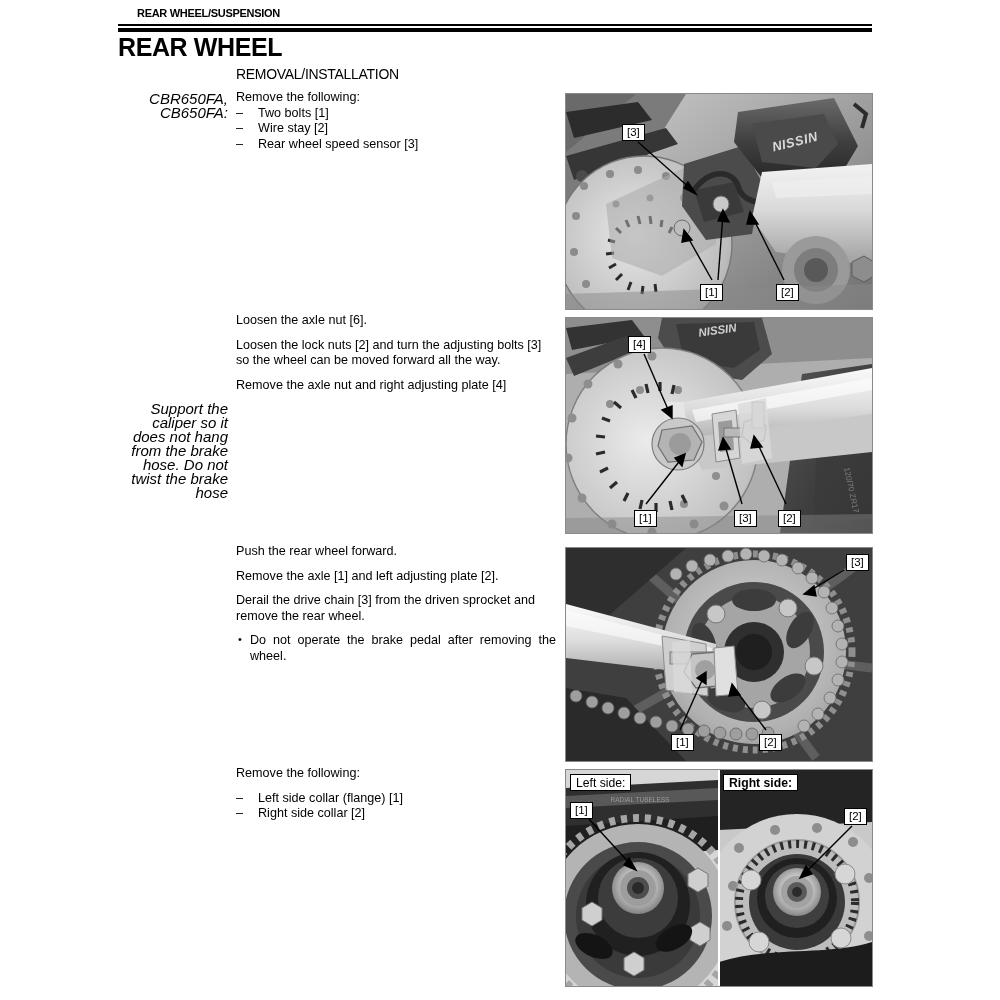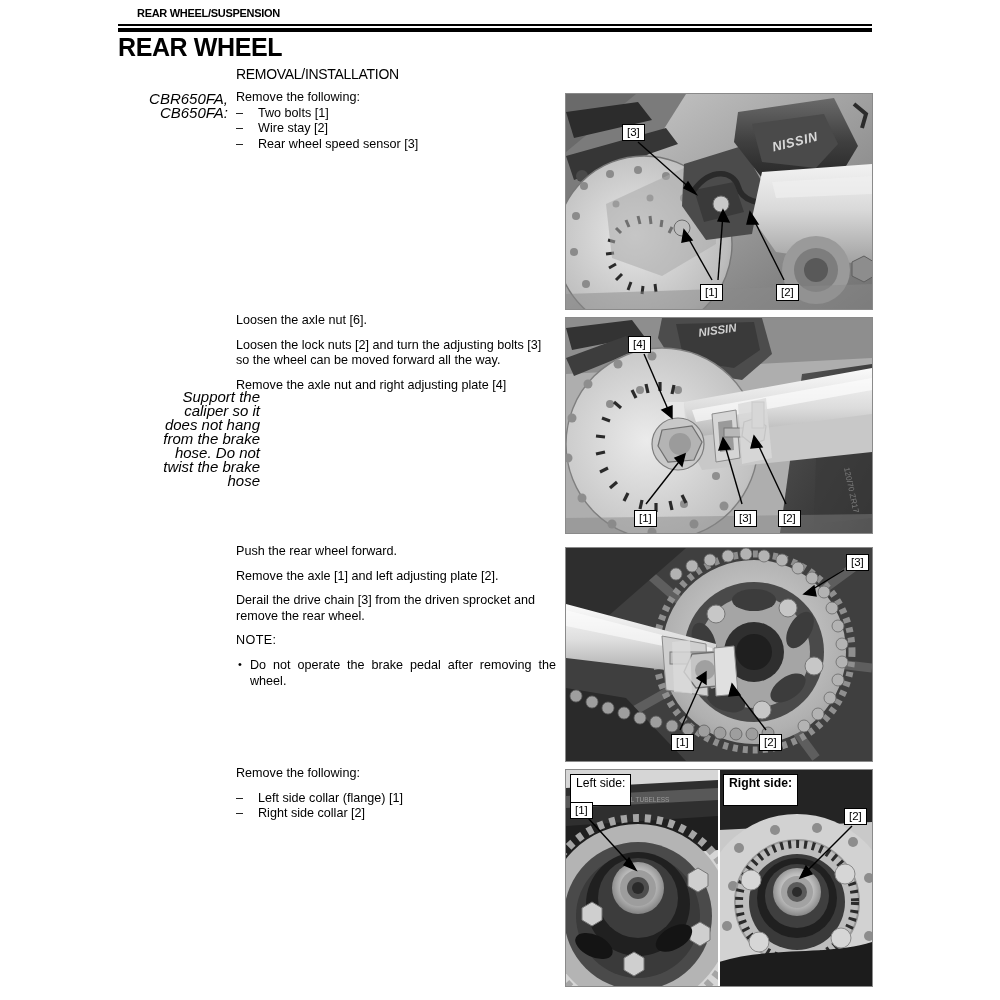--- a/index.html
+++ b/index.html
@@ -156,21 +156,21 @@
     font-family: "Liberation Sans", sans-serif;
     white-space: nowrap;
     z-index: 6;
   }
   .caption-box {
     position: absolute;
     background: #ffffff;
     border: 1px solid #000;
     font-size: 12.2px;
     line-height: 13px;
-    padding: 2px 5px 15px 5px;
+    padding: 2px 5px 0 5px;
     white-space: nowrap;
     z-index: 6;
   }
   .leader {
     position: absolute;
     z-index: 5;
     overflow: visible;
   }
 
   
@@ -194,33 +194,32 @@
 
   <div class="body-col" style="top:90px;">
     <p class="tight">Remove the following:</p>
     <ul class="dashlist">
       <li><span class="dash">–</span><span>Two bolts [1]</span></li>
       <li><span class="dash">–</span><span>Wire stay [2]</span></li>
       <li><span class="dash">–</span><span>Rear wheel speed sensor [3]</span></li>
     </ul>
   </div>
 
-  <div class="side-note" style="top:390px;margin-left:32px;">Support the caliper so it does not hang from the brake hose. Do not twist the brake hose</div>
+  <div class="side-note" style="top:402px;">Support the caliper so it does not hang from the brake hose. Do not twist the brake hose</div>
 
   <div class="body-col" style="top:313px;">
     <p>Loosen the axle nut [6].</p>
     <p>Loosen the lock nuts [2] and turn the adjusting bolts [3] so the wheel can be moved forward all the way.</p>
     <p>Remove the axle nut and right adjusting plate [4]</p>
   </div>
 
   <div class="body-col" style="top:544px;">
     <p>Push the rear wheel forward.</p>
     <p>Remove the axle [1] and left adjusting plate [2].</p>
     <p>Derail the drive chain [3] from the driven sprocket and remove the rear wheel.</p>
-    <p class="note-label">NOTE:</p>
     <ul class="bullet-list">
       <li><span class="bul">•</span><span>Do not operate the brake pedal after removing the wheel.</span></li>
     </ul>
   </div>
 
   <div class="body-col" style="top:766px;">
     <p class="tight">Remove the following:</p>
     <ul class="dashlist" style="margin-top:9px;">
       <li><span class="dash">–</span><span>Left side collar (flange) [1]</span></li>
       <li><span class="dash">–</span><span>Right side collar [2]</span></li>

